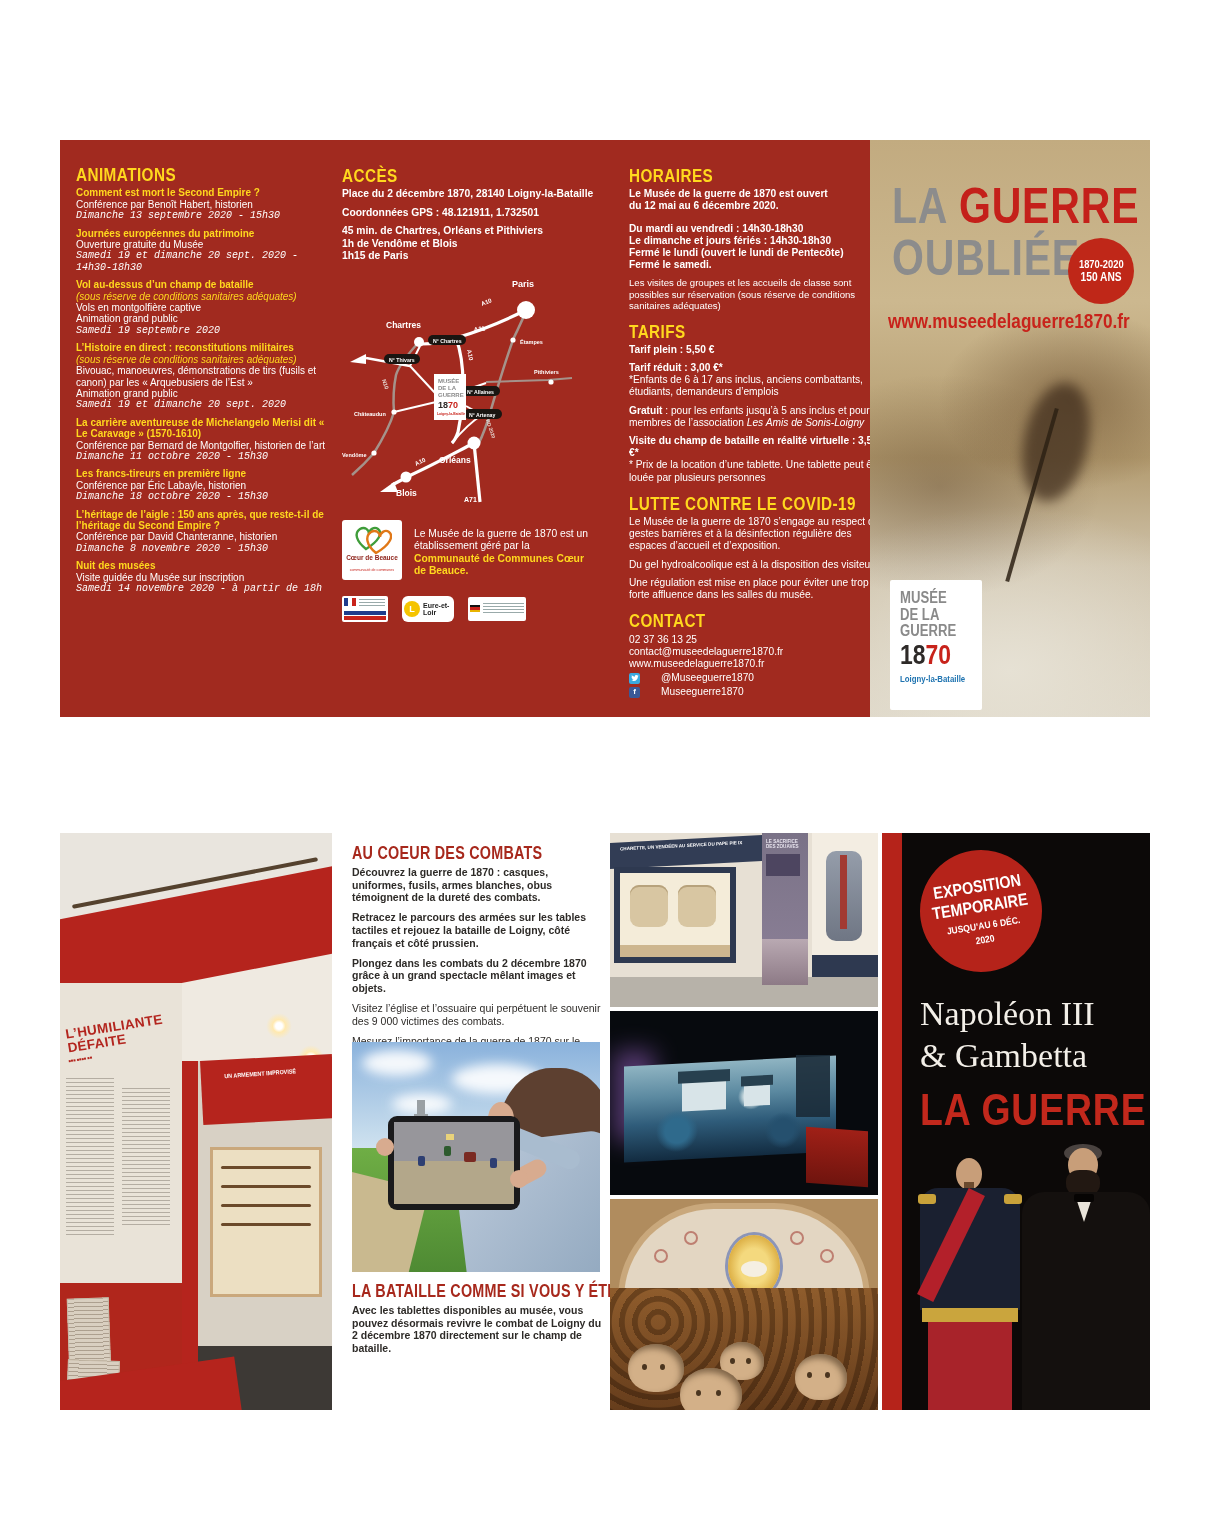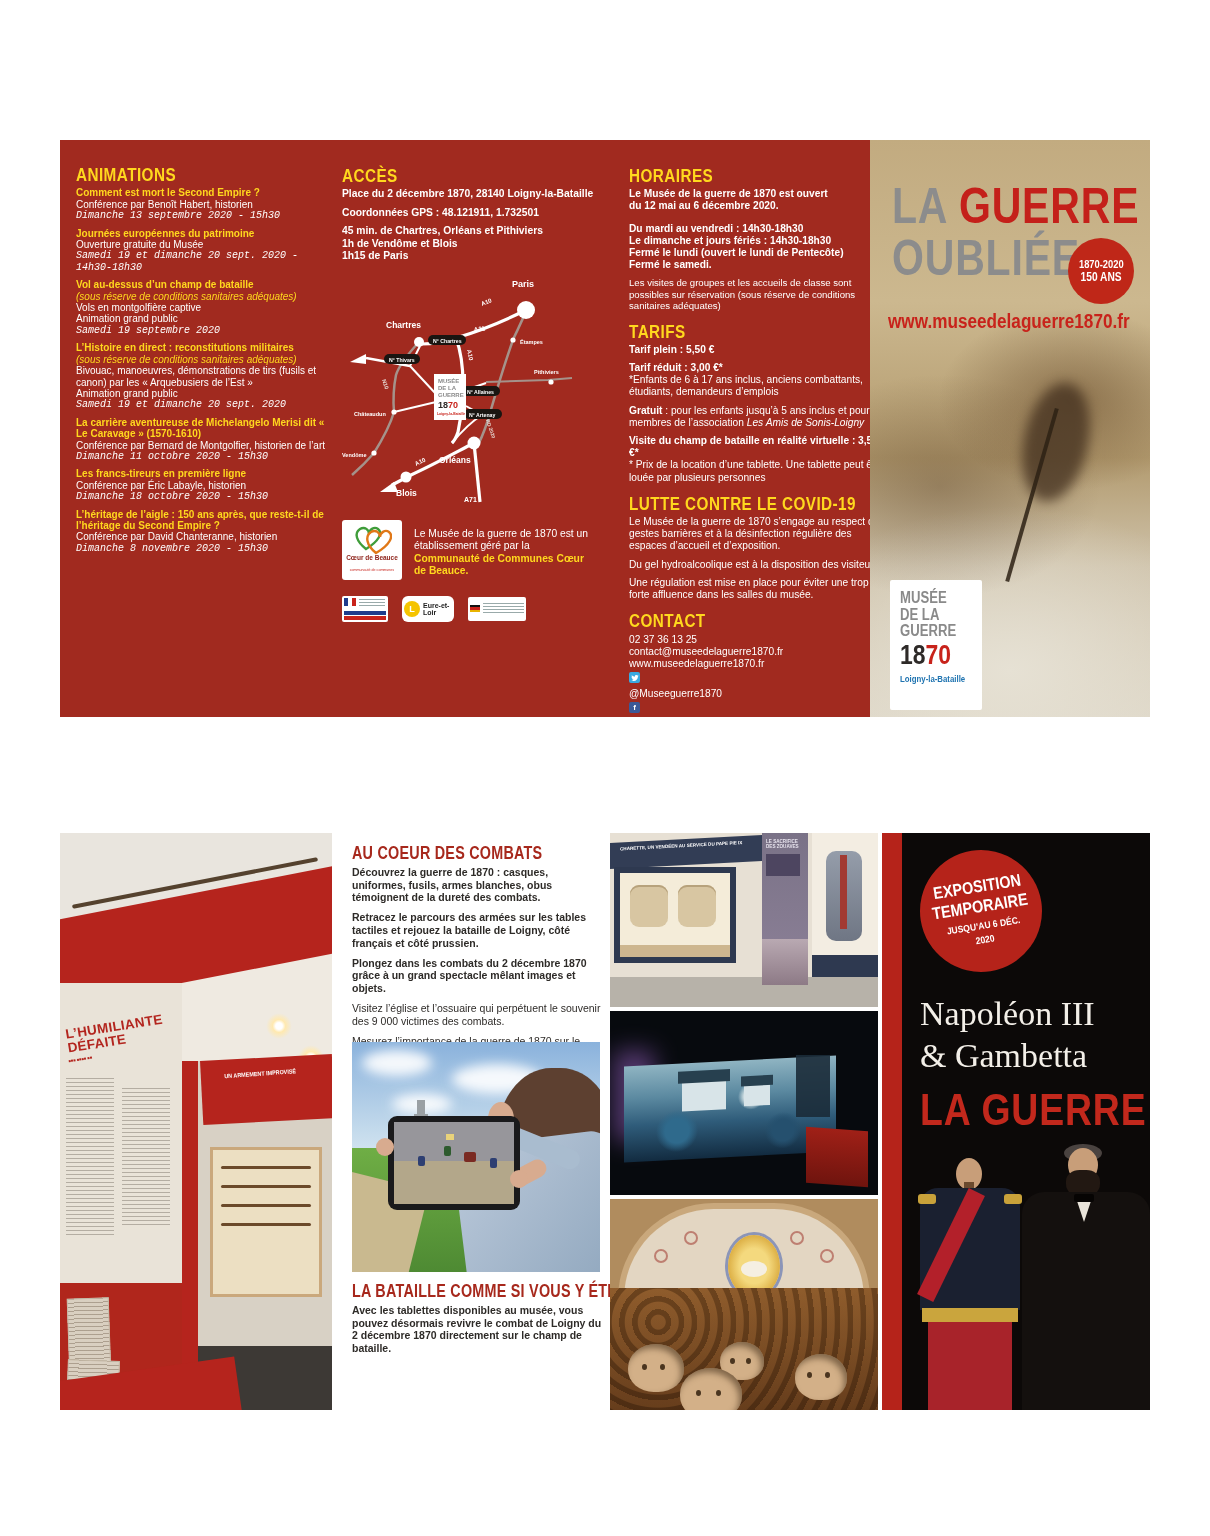--- a/index.html
+++ b/index.html
@@ -40,21 +40,21 @@
   .flag{width:12px;height:8px;background:linear-gradient(90deg,#1f3c8c 33%,#fff 33% 66%,#c8231b 66%);}
   .bars{position:absolute;left:2px;bottom:2px;width:42px;height:9px;}
   .bar-b{height:4px;background:#1f3c8c;margin-bottom:1px;}
   .bar-r{height:4px;background:#c8231b;}
   .el-circle{width:16px;height:16px;border-radius:50%;background:#f5c400;color:#fff;font-weight:bold;
              display:flex;align-items:center;justify-content:center;font-size:9px;flex:0 0 auto;}
   .el-name{color:#222;font-weight:bold;font-size:7px;line-height:7px;}
   .gflag{width:10px;height:7px;background:linear-gradient(#111 33%,#c8231b 33% 66%,#e8b400 66%);flex:0 0 auto;}
   .greylines{flex:1;height:12px;background:repeating-linear-gradient(#9aa 0 1px,#fff 1px 3px);}
   
-  .c-row{display:flex;gap:5px;margin-top:2px;flex-direction:column;}
+  .c-row{display:flex;align-items:center;gap:21px;margin-top:2px;}
   .soc{width:11px;height:11px;border-radius:2px;display:flex;align-items:center;justify-content:center;
        color:#fff;font-size:8px;font-weight:bold;flex:0 0 auto;}
   .soc-tw{background:#3aa9e0;} .soc-fb{background:#3b5998;}
   
   .cover{position:absolute;left:810px;top:0;width:280px;height:577px;overflow:hidden;
     background:
       radial-gradient(ellipse 190px 130px at 72% 45%, rgba(92,62,32,.5), rgba(92,62,32,0) 70%),
       radial-gradient(ellipse 230px 160px at 25% 60%, rgba(73,48,26,.32), rgba(73,48,26,0) 70%),
       radial-gradient(ellipse 320px 220px at 50% 92%, #e6e1d4, rgba(230,225,212,0) 75%),
       linear-gradient(180deg,#c2ab80 0%,#ccb88f 28%,#b29a6e 55%,#cfc3ab 74%,#ddd6c6 100%);}
@@ -241,20 +241,25 @@
       <div class="ev">
         <div class="ev-t">Les francs-tireurs en première ligne</div>
         <div>Conférence par Éric Labayle, historien</div>
         <div class="ev-d">Dimanche 18 octobre 2020 - 15h30</div>
       </div>
       <div class="ev">
         <div class="ev-t">L’héritage de l’aigle : 150 ans après, que reste-t-il de l’héritage du Second Empire ?</div>
         <div>Conférence par David Chanteranne, historien</div>
         <div class="ev-d">Dimanche 8 novembre 2020 - 15h30</div>
       </div>
+      <div class="ev">
+        <div class="ev-t">Nuit des musées</div>
+        <div>Visite guidée du Musée sur inscription</div>
+        <div class="ev-d">Samedi 14 novembre 2020 - à partir de 18h</div>
+      </div>
     </div>
 
     <div class="bcol col-acces">
       <span class="yhead">ACCÈS</span>
       <div class="b">Place du 2 décembre 1870, 28140 Loigny-la-Bataille</div>
       <div class="b mt6">Coordonnées GPS : 48.121911, 1.732501</div>
       <div class="b mt6">45 min. de Chartres, Orléans et Pithiviers</div>
       <div class="b">1h de Vendôme et Blois</div>
       <div class="b">1h15 de Paris</div>
 

